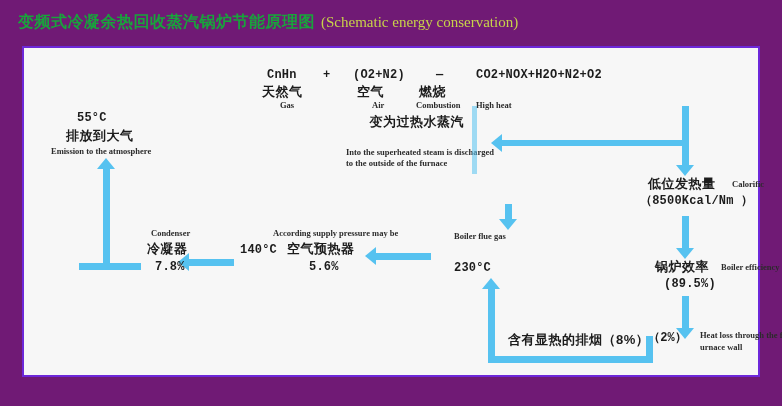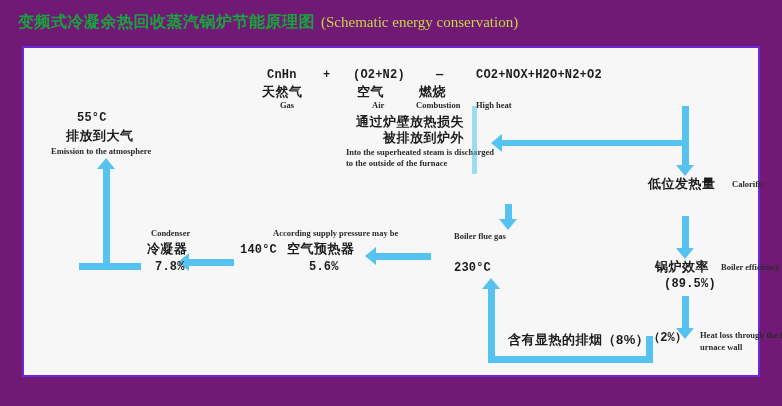--- a/index.html
+++ b/index.html
@@ -76,35 +76,35 @@
     <div class="tb en" style="left:256px; top:52px;">Gas</div>
 
     <div class="tb cn" style="left:333px; top:36px;">空气</div>
     <div class="tb en" style="left:348px; top:52px;">Air</div>
 
     <div class="tb cn" style="left:395px; top:36px;">燃烧</div>
     <div class="tb en" style="left:392px; top:52px;">Combustion</div>
 
     <div class="tb en" style="left:452px; top:52px;">High heat</div>
 
-    <div class="tb cn rt" style="left:300px; top:66px; width:140px;">通过炉壁放热损失</div>
-    <div class="tb cn rt" style="left:300px; top:82px; width:140px;">被排放到炉外</div>
+    <div class="tb cn rt" style="left:300px; top:66px; width:140px;">变为过热水蒸汽</div>
     <div class="tb en" style="left:322px; top:99px;">Into the superheated steam is discharged</div>
     <div class="tb en" style="left:322px; top:110px;">to the outside of the furnace</div>
 
     <div class="arw" style="left:448px; top:58px; width:5px; height:68px; opacity:.55;"></div>
 
     <div class="arw" style="left:478px; top:92px; width:183px; height:6px;"></div>
     <div class="head head-left" style="left:467px; top:86px;"></div>
 
     <div class="arw" style="left:658px; top:58px; width:7px; height:60px;"></div>
     <div class="head head-down" style="left:652px; top:117px;"></div>
 
     <div class="tb cn" style="left:624px; top:128px;">低位发热量</div>
     <div class="tb en" style="left:708px; top:131px;">Calorific</div>
+    <div class="tb mono" style="left:616px; top:146px;">（8500Kcal/Nm ）</div>
 
     <div class="arw" style="left:658px; top:168px; width:7px; height:33px;"></div>
     <div class="head head-down" style="left:652px; top:200px;"></div>
 
     <div class="tb cn" style="left:631px; top:211px;text-align:center;">锅炉效率</div>
     <div class="tb en" style="left:697px; top:214px;">Boiler efficiency</div>
     <div class="tb mono" style="left:640px; top:229px;">(89.5%)</div>
 
     <div class="arw" style="left:658px; top:248px; width:7px; height:33px;"></div>
     <div class="head head-down" style="left:652px; top:280px;"></div>

